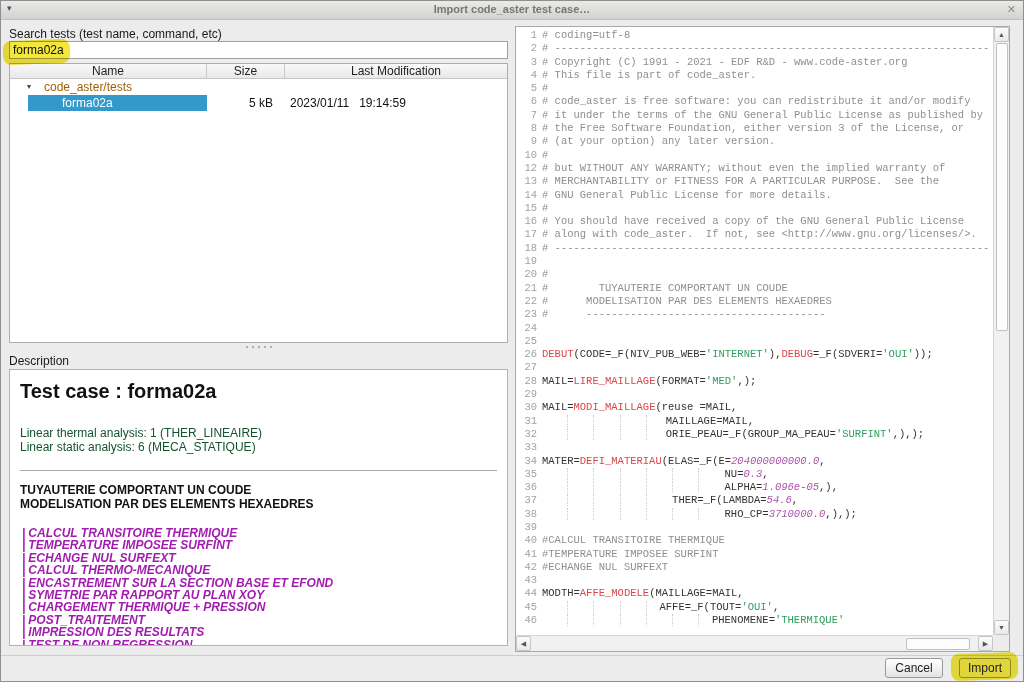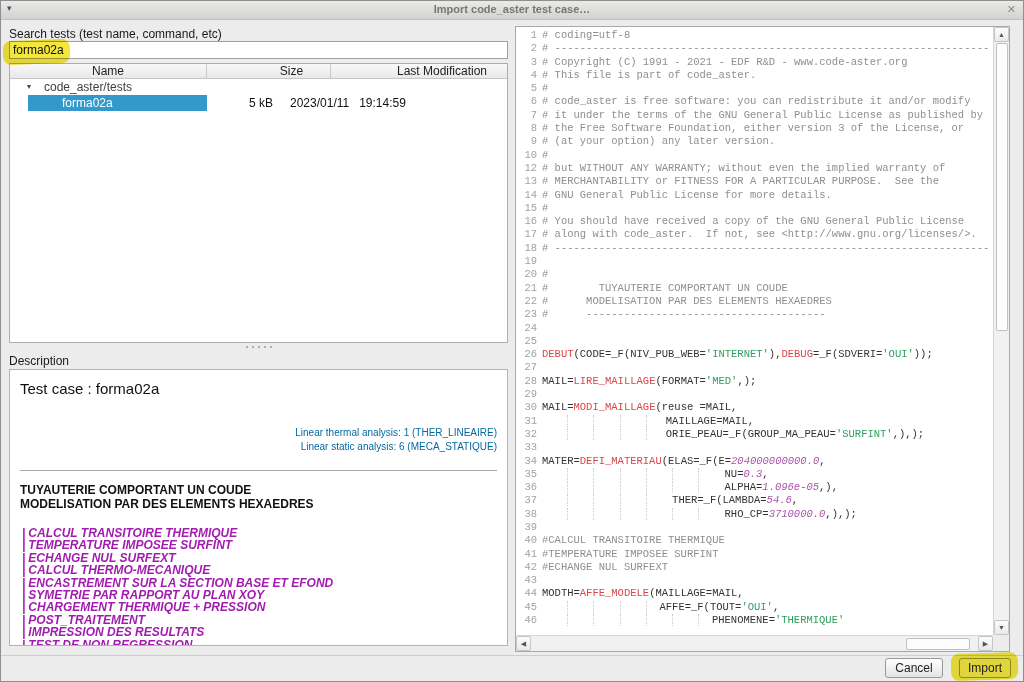--- a/index.html
+++ b/index.html
@@ -28,41 +28,41 @@
   .hl {
     position:absolute; background:#f1e42a; mix-blend-mode:multiply; opacity:.9;
     border-radius:8px; pointer-events:none; z-index:5;
   }
   .hl-search { left:2px; top:39px; width:67px; height:24px; transform:rotate(-2deg); }
   .hl-import { left:950px; top:652px; width:67px; height:27px; transform:rotate(-1.5deg); }
   .tree {
     position:absolute; left:8px; top:62px; width:499px; height:280px;
     background:#fff; border:1px solid #adadad;
   }
-  .tree-header { display:flex; height:15px; background:linear-gradient(#f9f9f9,#e8e8e8); border-bottom:1px solid #c6c6c6;gap:46px; }
+  .tree-header { display:flex; height:15px; background:linear-gradient(#f9f9f9,#e8e8e8); border-bottom:1px solid #c6c6c6; }
   .th-cell { font-size:12px; line-height:14px; text-align:center; color:#222; border-right:1px solid #c8c8c8; }
   .th-cell:last-child { border-right:none; }
   .th-name { width:197px; } .th-size { width:78px; } .th-mod { flex:1; }
   .tree-rows { position:relative; }
   .row { position:relative; height:16px; font-size:12px; line-height:16px; }
   .expander { position:absolute; left:17px; top:0; font-size:8px; color:#444; line-height:16px; }
-  .root-label { position:absolute; left:34px; top:0; color:#404040; }
+  .root-label { position:absolute; left:34px; top:0; color:#a16207; }
   .sel-bar { position:absolute; left:18px; top:0; width:179px; height:16px; background:#3398cc; }
   .file-name { position:absolute; left:52px; top:0; color:#fff; z-index:1; }
   .file-size { position:absolute; left:197px; top:0; width:78px; text-align:right; padding-right:12px; color:#111; }
   .file-datetime { position:absolute; left:280px; top:0; color:#111; white-space:pre; }
   .splitter-dots { position:absolute; left:8px; top:343px; width:499px; height:6px; display:flex; justify-content:center; gap:4px; align-items:center; }
   .splitter-dots i { width:2px; height:2px; background:#9a9a9a; border-radius:50%; }
   .desc-label { position:absolute; left:8px; top:353px; font-size:12px; }
   .desc-box {
     position:absolute; left:8px; top:368px; width:499px; height:277px;
     background:#fff; border:1px solid #b3b3b3; padding:8px 10px; overflow:hidden;
   }
-  .desc-title { font-size:15px; font-weight:normal; margin:2px 0 29px 0; color:#111; }
-  .desc-analysis { font-size:10px; line-height:14px; color:#0369a1;text-align:right; }
+  .desc-title { font-size:20px; font-weight:bold; margin:2px 0 23px 0; color:#111; }
+  .desc-analysis { font-size:12px; line-height:14px; color:#14532d; }
   .desc-hr { border:none; border-top:1px solid #a8a8a8; margin:16px 0 12px 0; }
   .desc-subtitle { font-size:12px; font-weight:bold; line-height:14px; color:#111; }
   .desc-items { margin-top:16px; }
   .desc-item { font-size:12px; line-height:12.4px; font-style:italic; font-weight:600; color:#a21caf; }
   .desc-item .pipe { font-weight:bold; margin:0 3px 0 2px; }
   
   .code-panel {
     position:absolute; left:514px; top:25px; width:495px; height:626px;
     background:#fff; border:1px solid #a8a8a8;
   }

